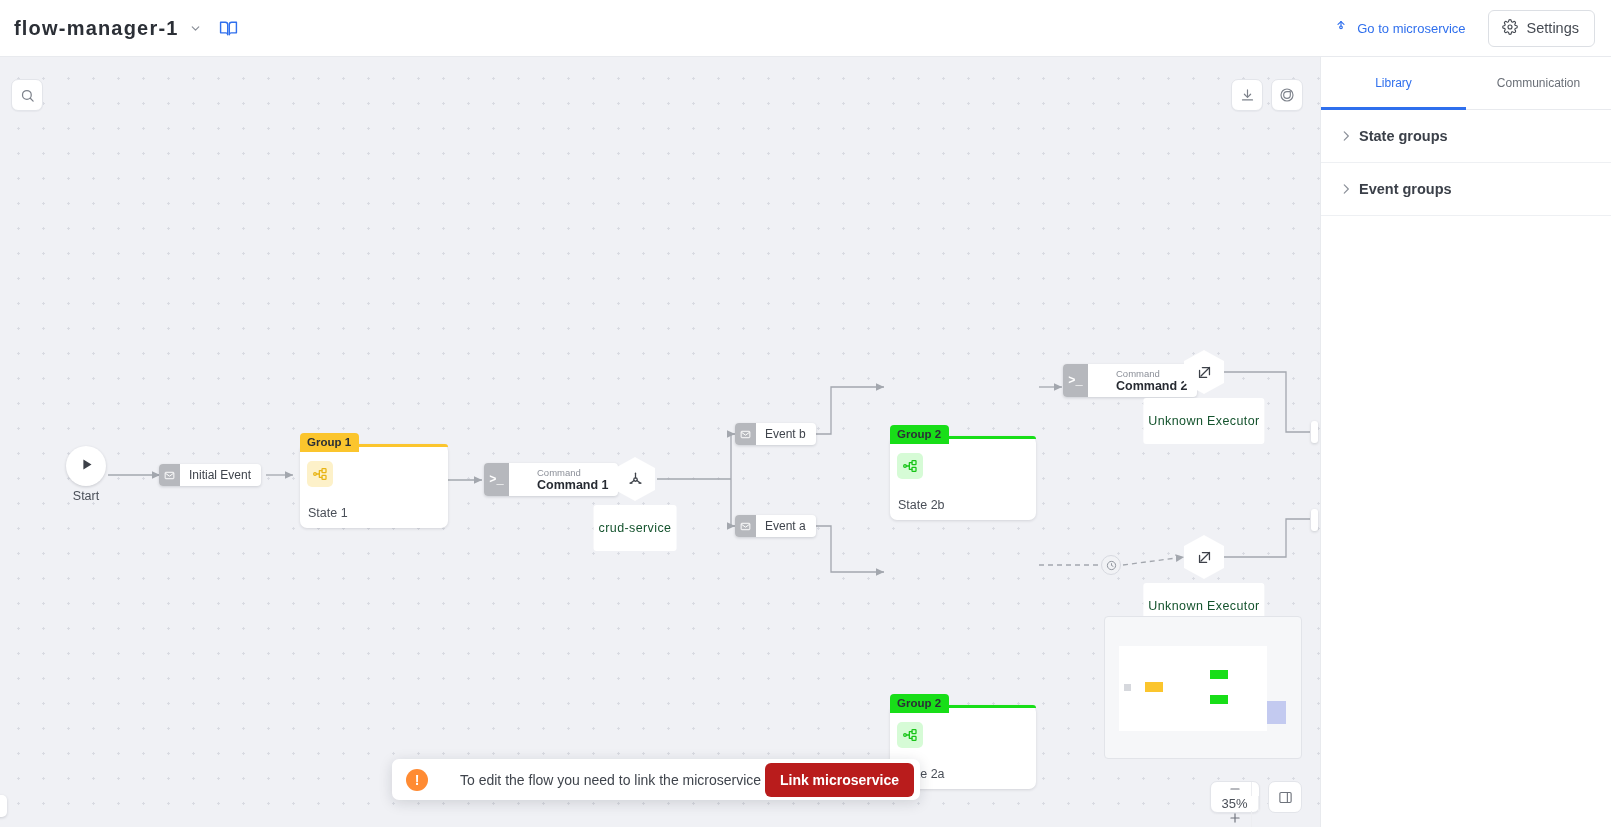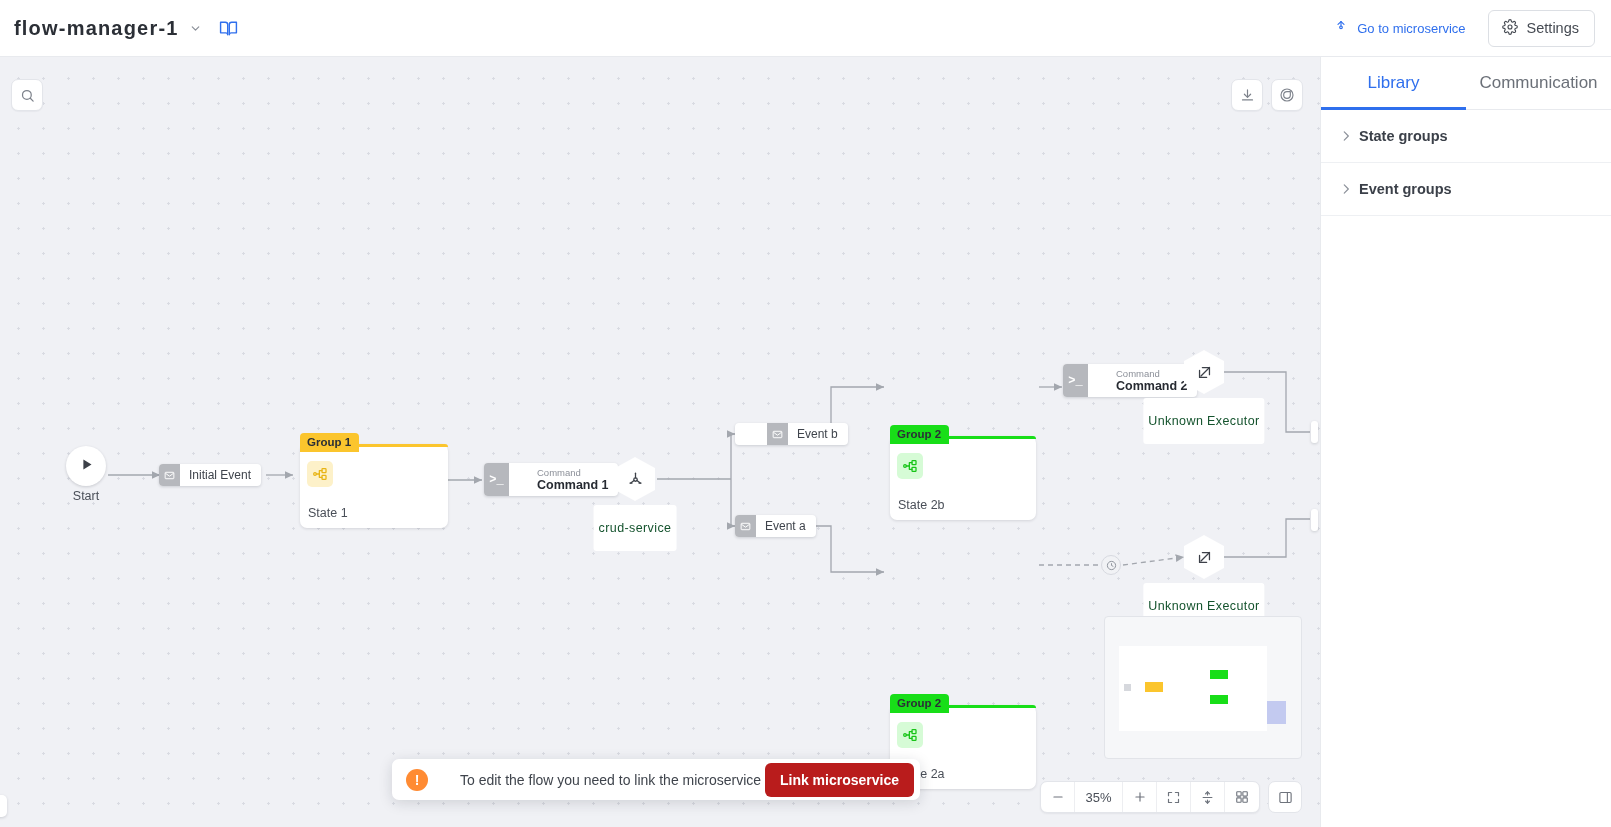--- a/index.html
+++ b/index.html
@@ -171,21 +171,21 @@
   .mm-view {
     position: absolute; right: -19px; top: 55px; width: 19px; height: 23px;
     background: #c3caf0;
   }
 
   
   .zoombar {
     position: absolute; right: 18px; bottom: 14px;
     display: flex; align-items: center; gap: 0;
     background: #fff; border: 1px solid #e3e5ea; border-radius: 7px;
-    height: 32px; box-shadow: 0 1px 2px rgba(20,25,40,.06);
+    height: 32px; box-shadow: 0 1px 2px rgba(20,25,40,.06); flex-direction: column;
   }
   .zb {
     width: 34px; height: 30px; display: flex; align-items: center; justify-content: center;
     color: #6e737c; cursor: pointer; border-right: 1px solid #edeef1;
   }
   .zb:last-child { border-right: none; }
   .zb-val {
     min-width: 48px; height: 30px; display: flex; align-items: center; justify-content: center;
     font-size: 13px; color: #4a4f58; border-right: 1px solid #edeef1;
   }
@@ -225,21 +225,21 @@
   }
 
   
   .rpanel {
     width: 291px; flex: 0 0 291px; background: #fff;
     border-left: 1px solid #e8eaee; display: flex; flex-direction: column;
   }
   .rtabs { display: flex; height: 53px; border-bottom: 1px solid #e8eaee; }
   .rtab {
     flex: 1; display: flex; align-items: center; justify-content: center;
-    font-size: 17px; color: #6b7078; cursor: pointer; position: relative;
+    font-size: 12px; color: #6b7078; cursor: pointer; position: relative;
   }
   .rtab.active { color: #2f6fed; font-weight: normal; }
   .rtab.active::after {
     content: ''; position: absolute; left: 0; right: 0; bottom: -1px; height: 3px;
     background: #2f6fed;
   }
   .acc-item {
     height: 53px; display: flex; align-items: center;
     border-bottom: 1px solid #eef0f3; padding-left: 12px; cursor: pointer;
   }
@@ -404,21 +404,21 @@
               <circle cx="12" cy="12" r="2.2"></circle>
               <path d="M10.2 13.2 L6 16.5"></path>
               <path d="M13.8 13.2 L18 16.5"></path>
               <path d="M5 16.5 L7.6 16.5"></path>
               <path d="M16.4 16.5 L19 16.5"></path>
             </svg>
         </div>
         <div class="hex-label">crud-service</div>
       </div>
 
-      <div class="node evt-card" style="left:735px; top:366px;padding-left:32px;">
+      <div class="node evt-card" style="left:735px; top:366px;">
         <div class="evt-ico">
           <svg width="11" height="11" viewBox="0 0 24 24" fill="none" stroke="currentColor" stroke-width="2.1">
               <rect x="2.5" y="5" width="19" height="14" rx="1.5"></rect>
               <polyline points="3,7 12,13.5 21,7"></polyline>
             </svg>
         </div>
         <div class="evt-name">Event b</div>
       </div>
 
       <div class="node evt-card" style="left:735px; top:458px;">

